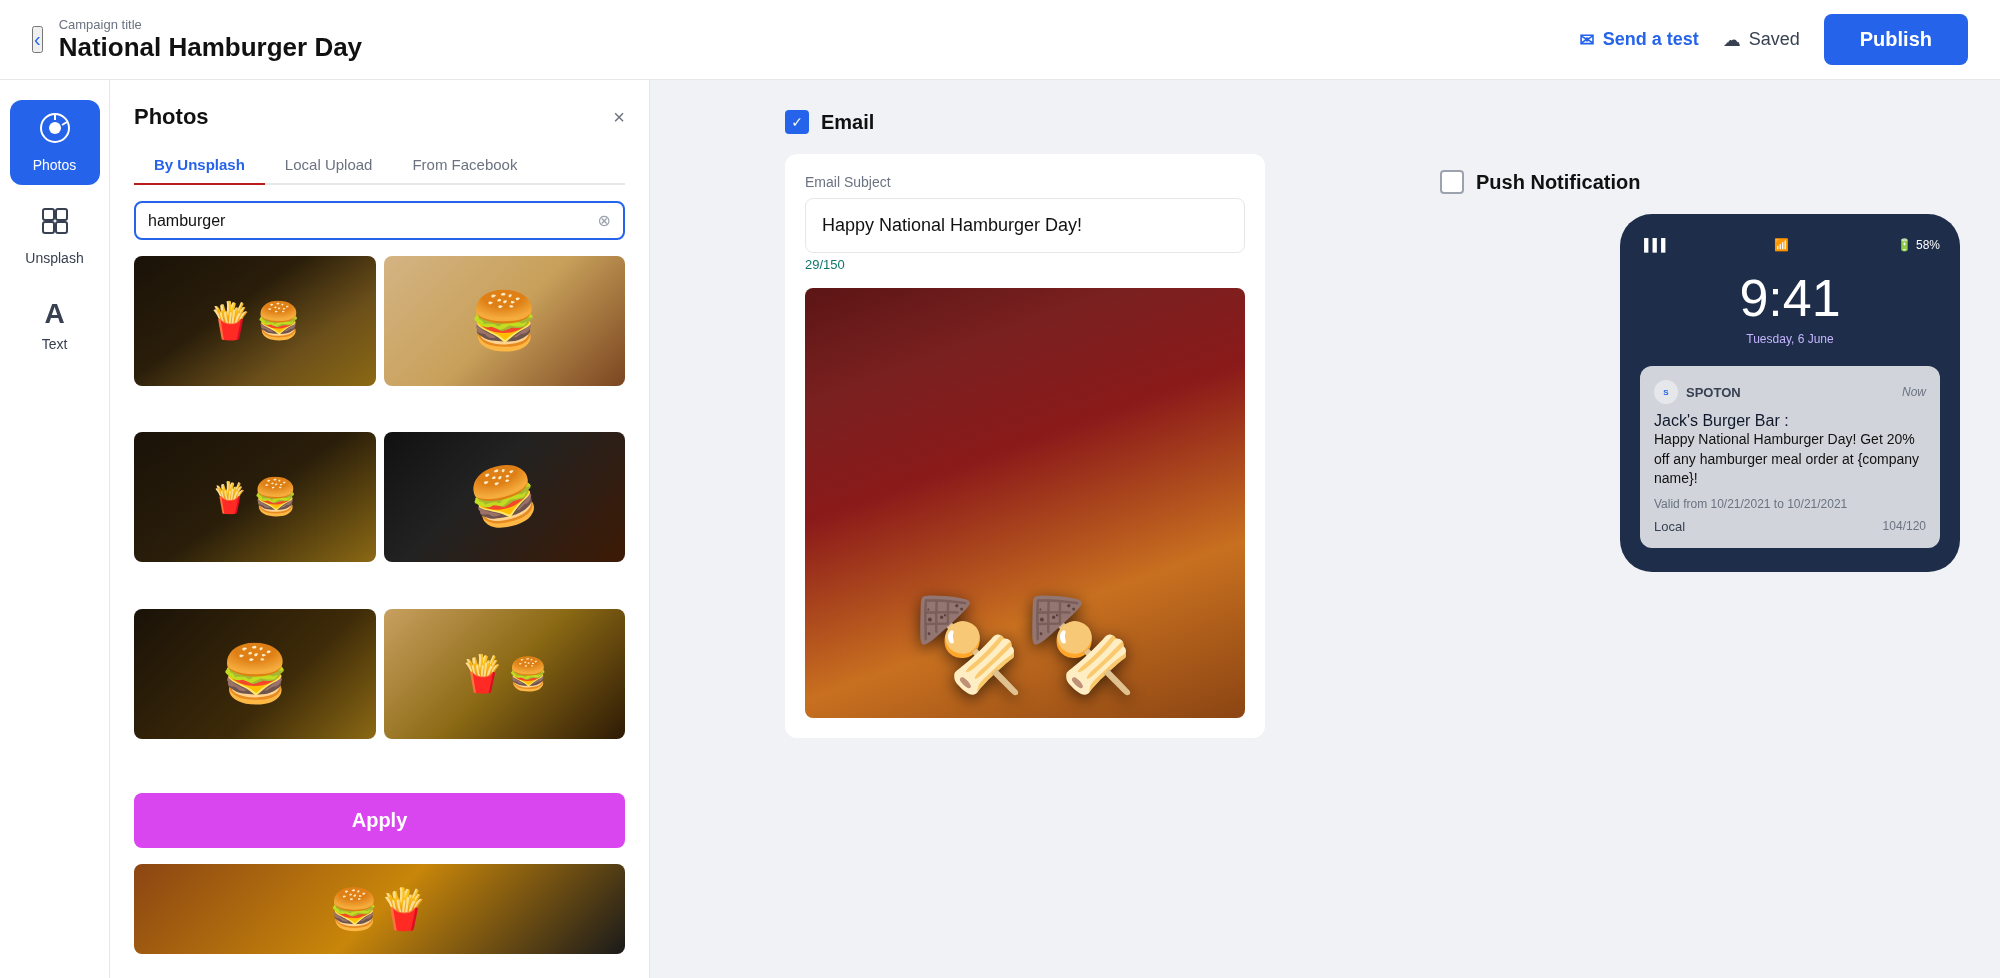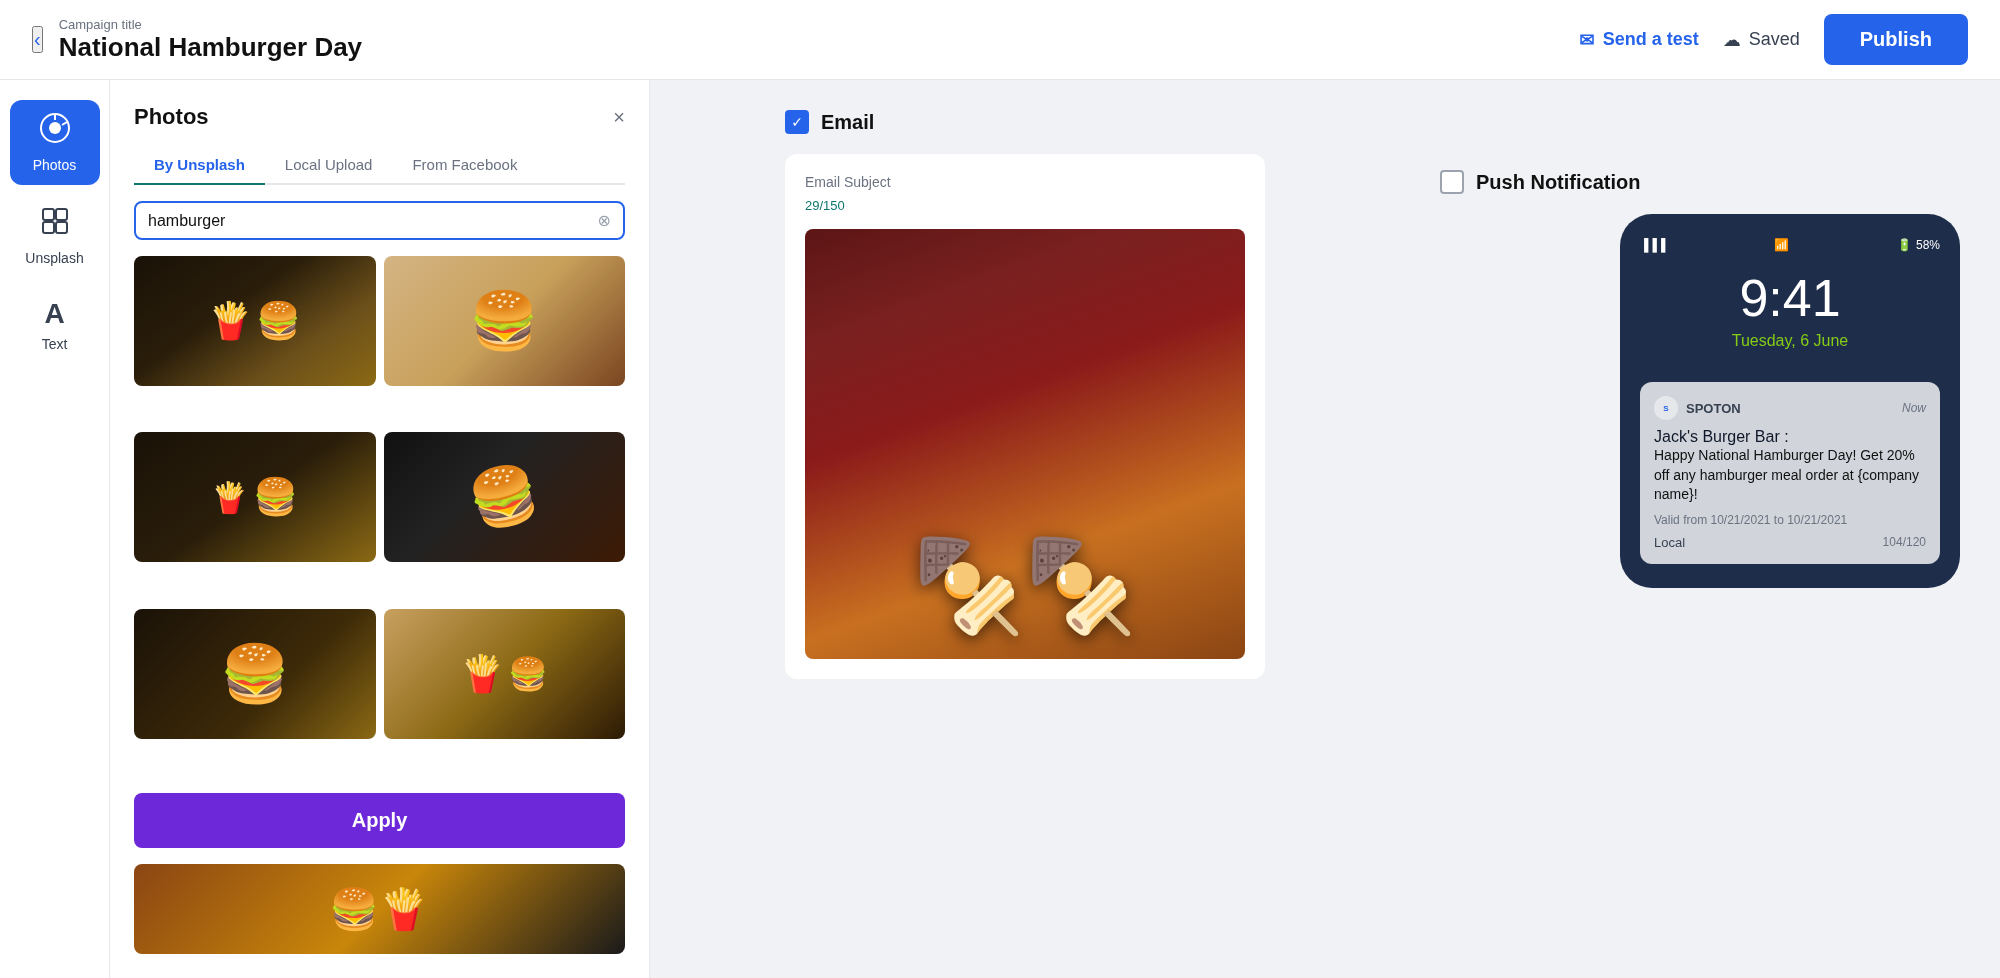--- a/index.html
+++ b/index.html
@@ -85,21 +85,21 @@
     .panel-title { font-size: 22px; font-weight: 700; color: #111; }
     .panel-close { font-size: 20px; cursor: pointer; color: #6b7280; background: none; border: none; }
 
     
     .tabs { display: flex; gap: 0; border-bottom: 2px solid #e5e7eb; }
     .tab {
       padding: 10px 20px; font-size: 15px; cursor: pointer;
       color: #6b7280; background: none; border: none;
       border-bottom: 2px solid transparent; margin-bottom: -2px;
     }
-    .tab.active { color: #2563eb; border-bottom: 2px solid #0f766e; font-weight: 600; }
+    .tab.active { color: #2563eb; border-bottom: 2px solid #b91c1c; font-weight: 600; }
 
     
     .search-wrapper {
       display: flex; align-items: center;
       border: 2px solid #2563eb; border-radius: 8px;
       padding: 8px 12px; gap: 8px;
     }
     .search-input {
       flex: 1; border: none; outline: none;
       font-size: 16px; color: #111;
@@ -120,21 +120,21 @@
     
     .photo-1 { background: linear-gradient(135deg, #1a1a1a 0%, #2d2d2d 50%, #8B6914 100%); }
     .photo-2 { background: linear-gradient(135deg, #8B5E3C 0%, #C8A060 50%, #5C3317 100%); }
     .photo-3 { background: linear-gradient(135deg, #1a1a1a 0%, #8B6914 50%, #1a1a1a 100%); }
     .photo-4 { background: linear-gradient(135deg, #111 0%, #333 50%, #8B4513 100%); }
     .photo-5 { background: linear-gradient(135deg, #8B6914 0%, #2d2d2d 100%); }
     .photo-6 { background: linear-gradient(135deg, #C8A060 0%, #8B6914 50%, #2d2d2d 100%); }
 
     
     .apply-btn {
-      background: #6d28d9; color: #fff;
+      background: #d946ef; color: #fff;
       border: none; border-radius: 8px;
       padding: 16px; font-size: 20px; font-weight: 600;
       cursor: pointer; width: 100%;
     }
 
     
     .canvas-area {
       flex: 1;
       background: #f0f2f5;
       display: flex;
@@ -189,21 +189,21 @@
       border-radius: 32px;
       padding: 24px 20px;
       color: #fff;
       margin-left: auto;
     }
     .phone-status-bar {
       display: flex; justify-content: space-between; align-items: center;
       font-size: 12px; margin-bottom: 16px;
     }
     .phone-time { font-size: 52px; font-weight: 300; text-align: center; margin: 8px 0 4px; }
-    .phone-date { font-size: 16px; text-align: center; color: #84cc16; margin-bottom: 32px; }
+    .phone-date { font-size: 12px; text-align: center; color: #c4b5fd; margin-bottom: 20px; }
     .phone-notification {
       background: #d1d5db; border-radius: 12px;
       padding: 14px; color: #111;
     }
     .notif-header { display: flex; justify-content: space-between; align-items: center; margin-bottom: 8px; }
     .notif-app-info { display: flex; align-items: center; gap: 8px; }
     .notif-app-icon {
       width: 24px; height: 24px; background: #e5e7eb;
       border-radius: 50%; display: flex; align-items: center; justify-content: center;
       font-size: 10px; color: #6b7280;
@@ -350,20 +350,21 @@
   <div class="canvas-area">
 
     <div style="width:480px;">
       <div class="section-header">
         <div class="checkbox-blue">✓</div>
         <span class="section-label">Email</span>
       </div>
 
       <div style="background:#fff;border-radius:12px;padding:20px;">
         <div class="email-subject-label">Email Subject</div>
+        <input class="email-subject-input" type="text" value="Happy National Hamburger Day!" style="">
         <div class="char-count">29/150</div>
 
         
         <div class="email-image-preview">
           <div style="width:100%;height:100%;background:linear-gradient(160deg,#5c1515 0%,#7a2020 20%,#8B1a1a 40%,#c87020 70%,#8B4513 100%);display:flex;align-items:flex-end;justify-content:center;padding-bottom:20px;">
             <div style="font-size:90px;filter:drop-shadow(0 4px 8px rgba(0,0,0,0.6));">🍢🍢</div>
           </div>
         </div>
       </div>
     </div>

